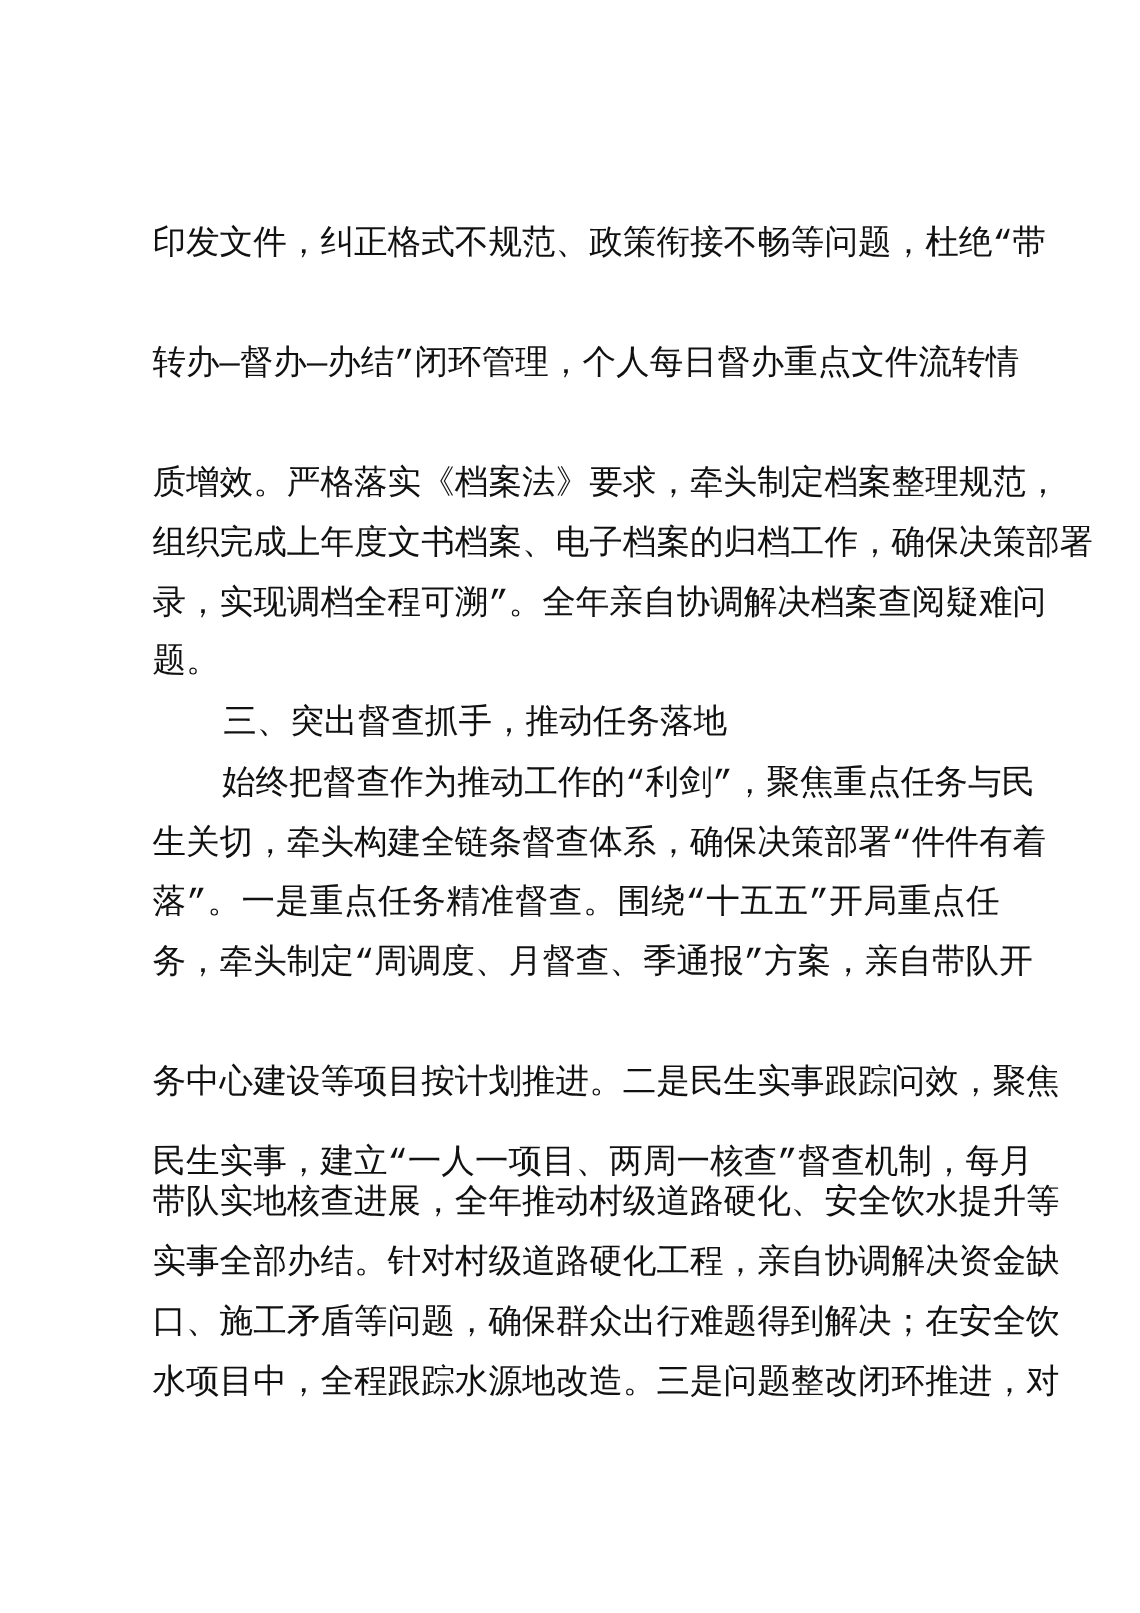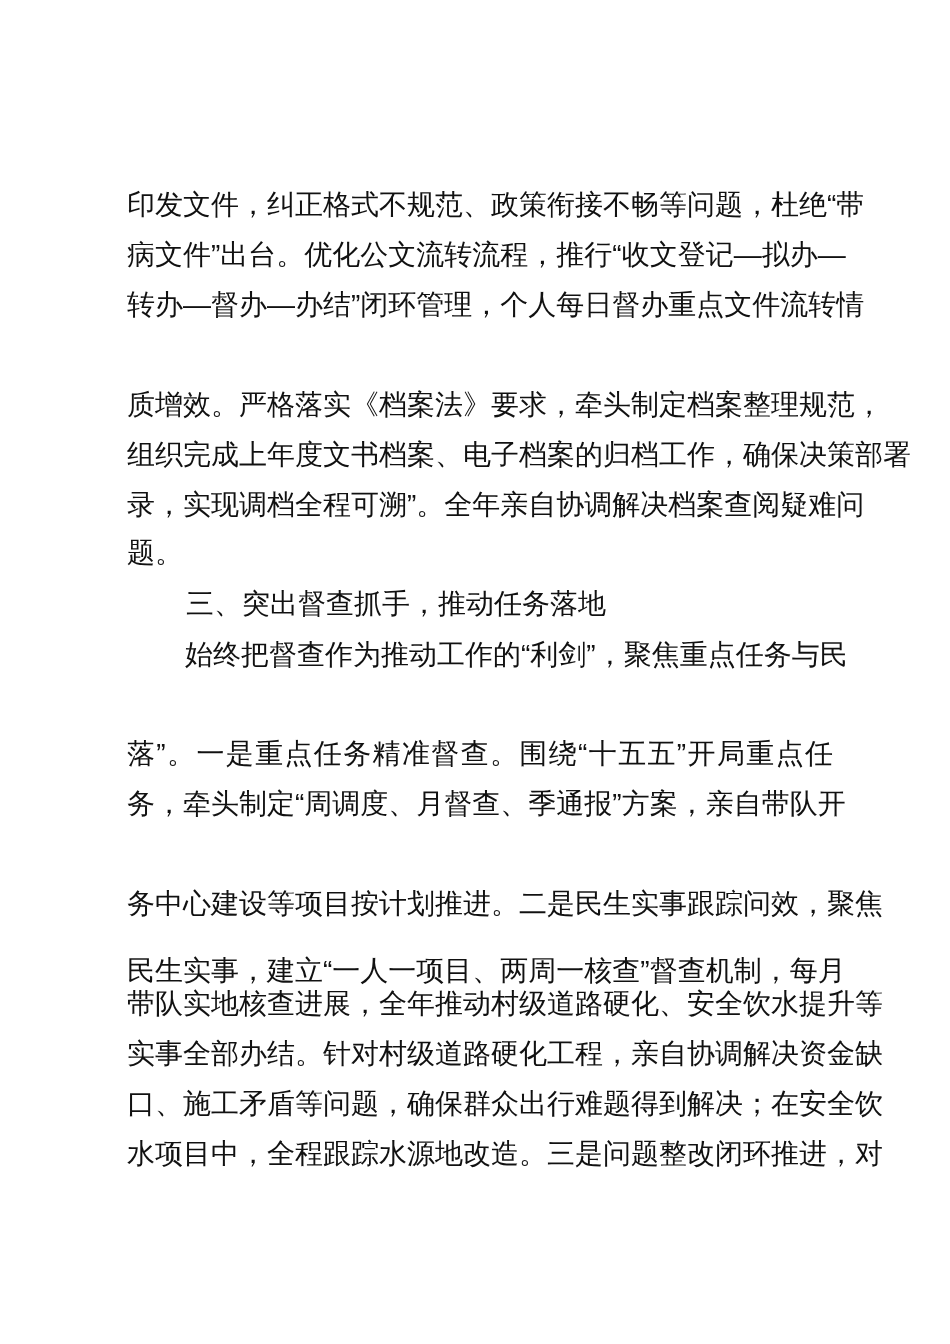--- a/index.html
+++ b/index.html
@@ -3,49 +3,49 @@
 <meta charset="utf-8">
 <style>
   html, body { margin: 0; padding: 0; background: #ffffff; }
   body { width: 950px; height: 1344px; position: relative; overflow: hidden; }
   .page { position: absolute; left: 0; top: 0; width: 950px; height: 1344px; background: #ffffff; }
   .line {
     position: absolute;
     left: 127px;
     width: 706px;
     height: 40px;
-    font-family: Liberation Sans, sans-serif;
+    font-family: Liberation Mono, monospace;
     font-size: 28px;
     line-height: 40px;
     color: #111111;
     white-space: nowrap;
     text-align: justify;
     text-align-last: justify;
     letter-spacing: 0;
   }
   .line.last { text-align-last: left; }
   .line.indent { left: 185px; width: 648px; }
   .line.heading { left: 175px; width: auto; text-align-last: left; margin-left: 11px; }
 </style>
 </head>
 <body>
 
 <div class="page">
 
   <div class="line" style="top:185px">印发文件，纠正格式不规范、政策衔接不畅等问题，杜绝“带</div>
-  <div class="line" style="top:235px">病文件”出台。优化公文流转流程，推行“收文登记—拟办—</div>
   <div class="line" style="top:285px">转办—督办—办结”闭环管理，个人每日督办重点文件流转情</div>
   <div class="line" style="top:385px">质增效。严格落实《档案法》要求，牵头制定档案整理规范，</div>
   <div class="line" style="top:435px">组织完成上年度文书档案、电子档案的归档工作，确保决策部署</div>
   <div class="line" style="top:485px">录，实现调档全程可溯”。全年亲自协调解决档案查阅疑难问</div>
   <div class="line last" style="top:533px">题。</div>
 
   <div class="line heading" style="top:584px">三、突出督查抓手，推动任务落地</div>
 
   <div class="line indent" style="top:635px">始终把督查作为推动工作的“利剑”，聚焦重点任务与民</div>
+  <div class="line" style="top:685px">生关切，牵头构建全链条督查体系，确保决策部署“件件有着</div>
   <div class="line" style="top:734px">落”。一是重点任务精准督查。围绕“十五五”开局重点任</div>
   <div class="line" style="top:784px">务，牵头制定“周调度、月督查、季通报”方案，亲自带队开</div>
   <div class="line" style="top:884px">务中心建设等项目按计划推进。二是民生实事跟踪问效，聚焦</div>
   <div class="line" style="top:951px">民生实事，建立“一人一项目、两周一核查”督查机制，每月</div>
   <div class="line" style="top:984px">带队实地核查进展，全年推动村级道路硬化、安全饮水提升等</div>
   <div class="line" style="top:1034px">实事全部办结。针对村级道路硬化工程，亲自协调解决资金缺</div>
   <div class="line" style="top:1134px">水项目中，全程跟踪水源地改造。三是问题整改闭环推进，对</div>
   <div class="line" style="top:1084px">口、施工矛盾等问题，确保群众出行难题得到解决；在安全饮</div>
 
 </div>

